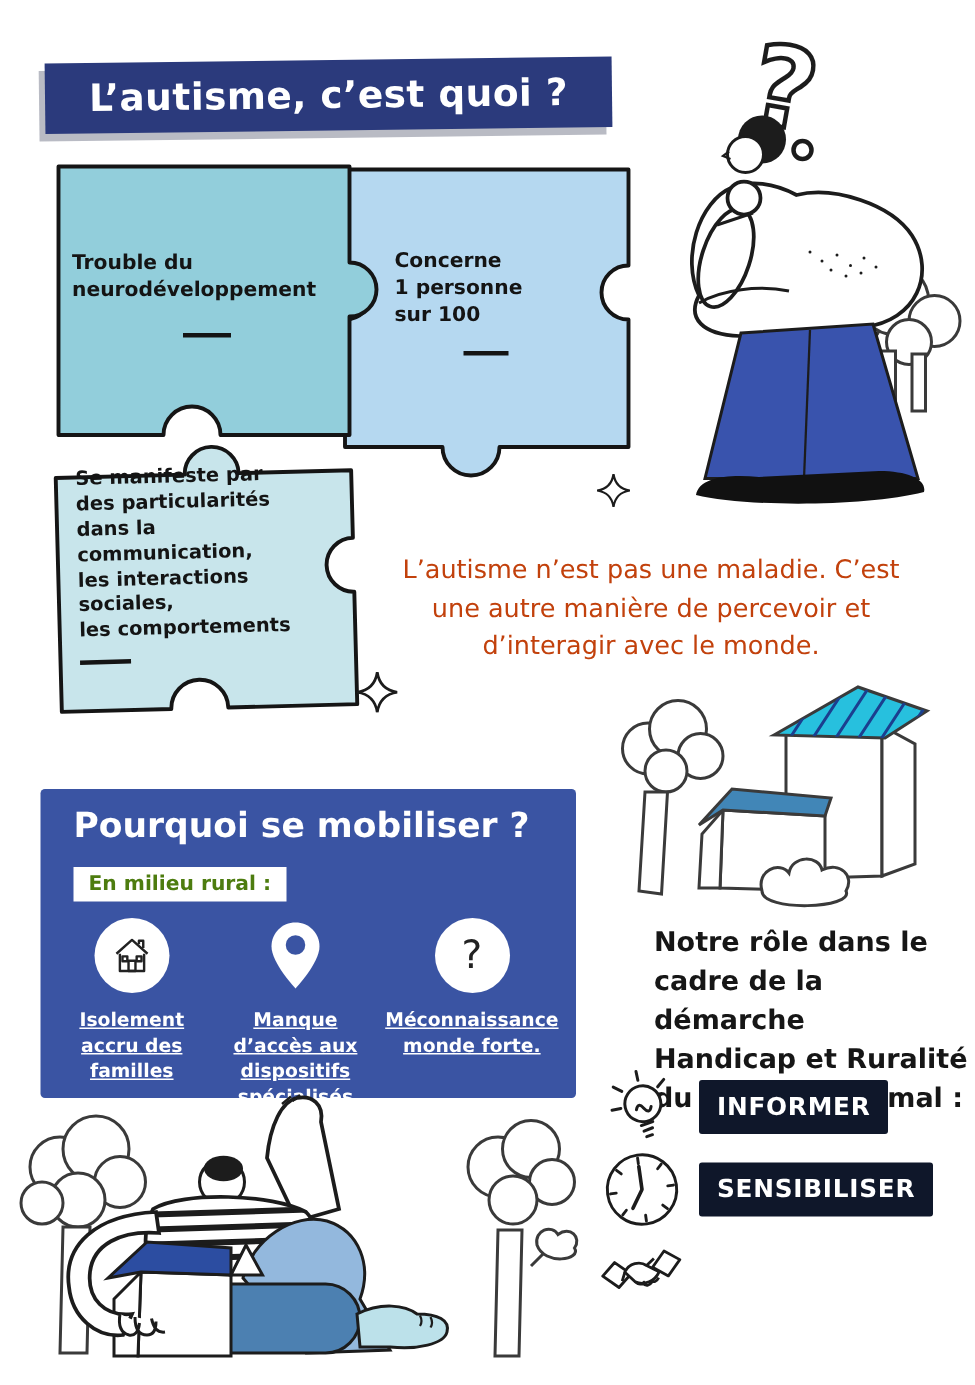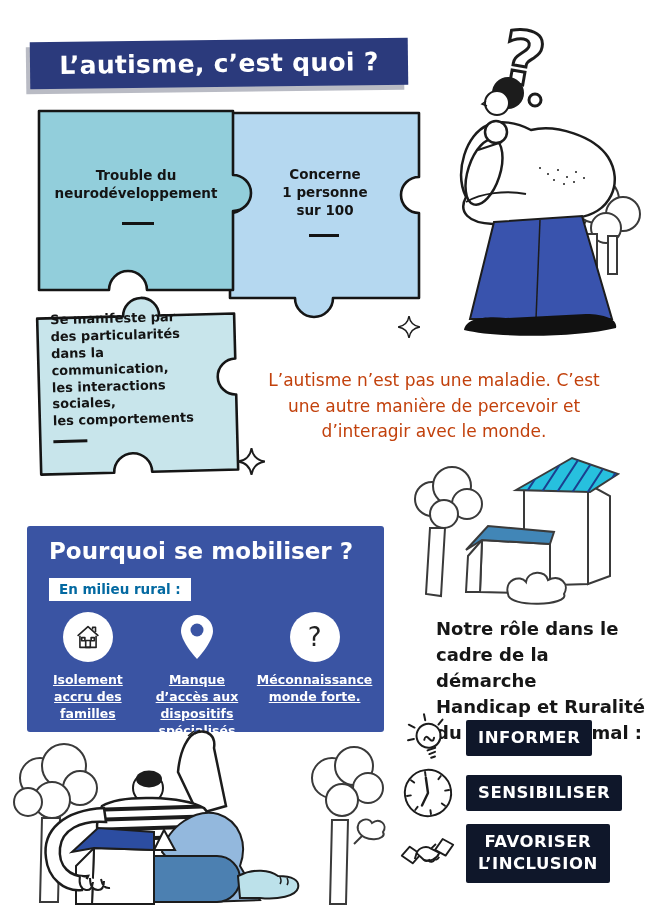--- a/index.html
+++ b/index.html
@@ -8,40 +8,40 @@
   .abs{position:absolute;}
 
   
   .banner{left:30px;top:40px;width:378px;height:47px;background:#2b3a7c;
           transform:rotate(-0.7deg);box-shadow:-4px 5px 0 rgba(70,75,100,.38);
           display:flex;align-items:center;justify-content:center;}
   .banner span{color:#fff;font-weight:bold;font-size:25px;white-space:nowrap;letter-spacing:.3px;}
 
   
   .piece{position:absolute;}
-  .piece .plabel{position:absolute;font-weight:bold;color:#141414;text-align:center;white-space:pre-line;}
+  .piece .plabel{position:absolute;font-weight:bold;color:#141414;white-space:pre-line;}
   .pdash{position:absolute;border-top:3px solid #141414;}
   .piece1{left:36px;top:108px;width:220px;height:192px;}
   .piece1 .plabel{left:12px;top:58px;width:176px;font-size:13.5px;line-height:1.35;}
   .piece1 .pdash{left:86px;top:114px;width:32px;}
   .piece2{left:227px;top:110px;width:200px;height:212px;}
   .piece2 .plabel{left:36px;top:55px;width:124px;font-size:13.5px;line-height:1.35;}
   .piece2 .pdash{left:82px;top:124px;width:30px;}
   .piece3{left:36px;top:296px;width:206px;height:184px;transform:rotate(-1.5deg);}
   .piece3 .plabel{left:16px;top:14px;width:178px;font-size:13px;line-height:1.3;text-align:left;}
   .piece3 .pdash{left:16px;top:142px;width:34px;}
 
   
   .statement{left:233px;top:368px;width:402px;font-size:17px;font-weight:normal;
              line-height:1.5;text-align:center;white-space:pre-line;color:#c2410c;}
 
   
   .mobilize{left:27px;top:526px;width:357px;height:206px;background:#3a54a3;border-radius:3px;}
   .mob-heading{position:absolute;left:22px;top:12px;color:#fff;font-weight:bold;font-size:23px;white-space:nowrap;}
-  .mob-badge{position:absolute;left:22px;top:52px;background:#fff;color:#0369a1;
+  .mob-badge{position:absolute;left:22px;top:52px;background:#fff;color:#4d7c0f;
              font-weight:bold;font-size:13.5px;padding:3px 10px 4px;}
   .mob-cols{position:absolute;left:8px;right:8px;top:82px;display:flex;}
   .mob-col{display:flex;flex-direction:column;align-items:center;}
   .mob-col.c1{width:31%;} .mob-col.c2{width:33%;} .mob-col.c3{width:36%;}
   .icon-slot{height:58px;display:flex;align-items:center;justify-content:center;}
   .circle-icon{width:50px;height:50px;border-radius:50%;background:#fff;
                display:flex;align-items:center;justify-content:center;}
   .qmark{font-size:26px;color:#222;font-weight:500;line-height:1;}
   .reason-label{margin-top:6px;color:#fff;font-weight:bold;font-size:12.5px;
                 line-height:1.35;text-align:center;white-space:pre-line;text-decoration:underline;}
@@ -268,22 +268,20 @@
     <div class="icon-box">
       <svg viewBox="0 0 64 48" width="62" height="48">
         <g fill="#fff" stroke="#1c1c1c" stroke-width="2" stroke-linejoin="round" transform="rotate(-10 32 24)">
           <path d="M4,22 L14,14 L24,24 L14,32 Z"></path>
           <path d="M60,20 L50,12 L40,22 L50,30 Z"></path>
           <path d="M20,22 C24,16 32,16 36,20 L44,26 C40,32 32,34 26,30 Z"></path>
           <path d="M26,30 q3,4 7,1 M31,32 q3,4 7,0 M37,31 q3,3 6,-1 M36,20 l6,-4 M20,22 l-3,6" fill="none"></path>
         </g>
       </svg>
     </div>
-    <div class="action-btn">FAVORISER
-L’INCLUSION</div>
   </div>
 
   <svg class="abs" style="left:2px;top:726px;" width="396" height="182" viewBox="0 0 396 182">
     <defs>
       <clipPath id="shirtClip">
         <path d="M100,80 C92,96 94,116 104,126 L196,118 C210,112 212,92 202,82 C180,70 120,68 100,80 Z"></path>
       </clipPath>
     </defs>
 
     <g fill="#fff" stroke="#3a3a3a" stroke-width="2">

